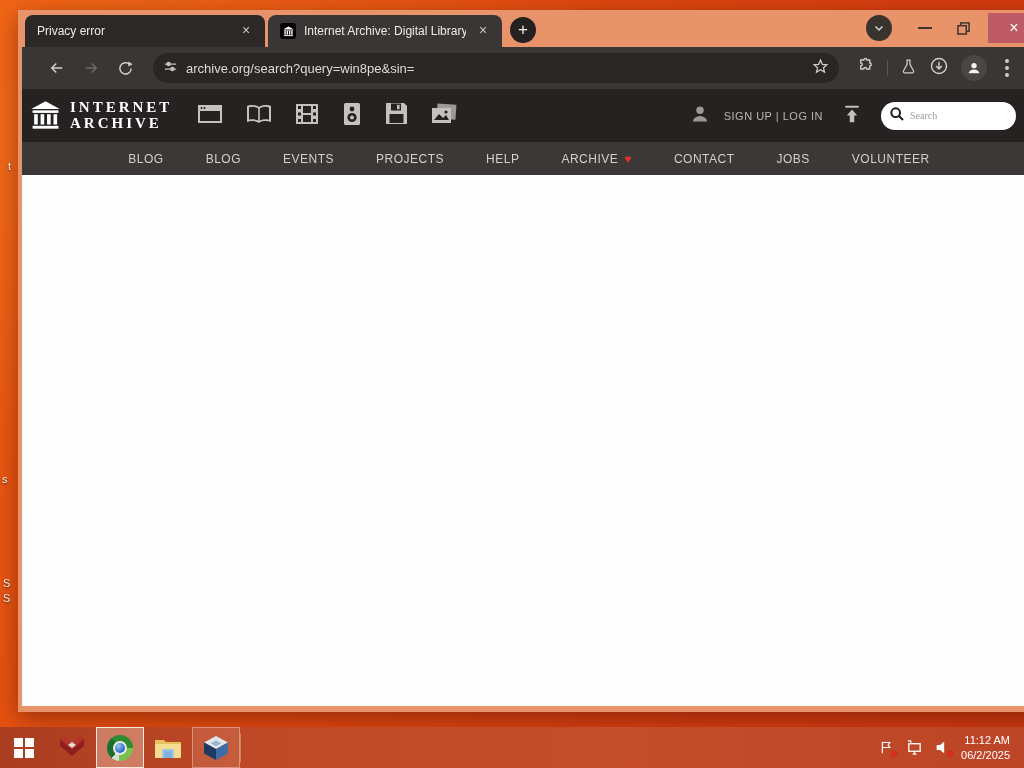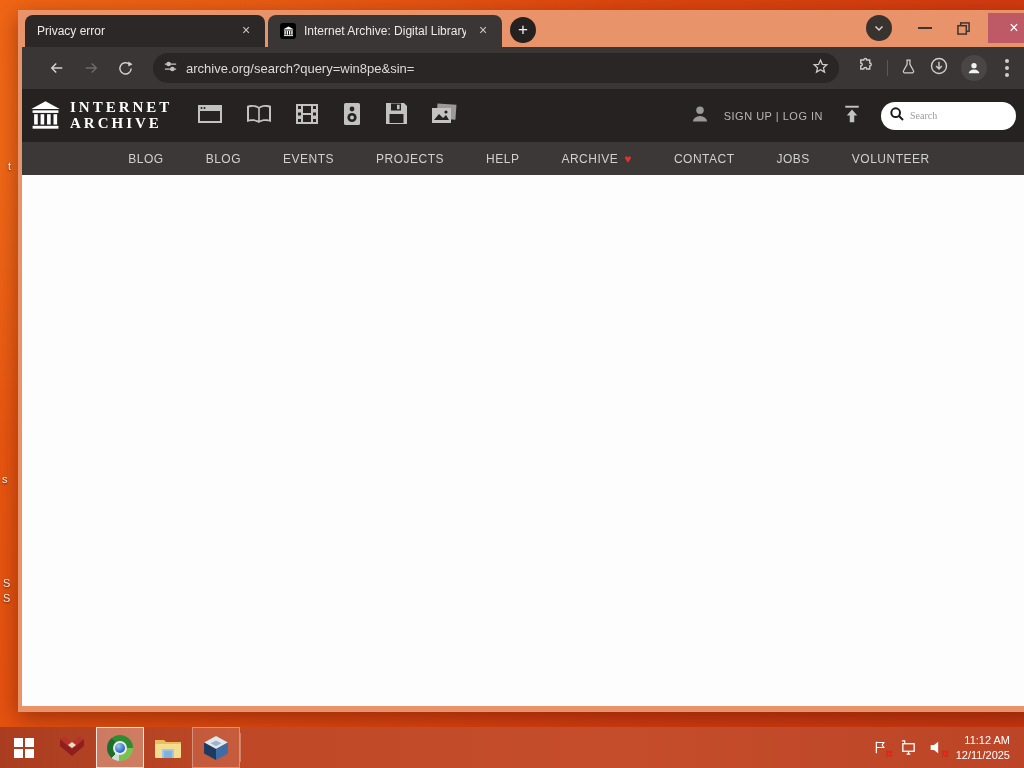--- a/index.html
+++ b/index.html
@@ -394,16 +394,16 @@
       </svg>
     </div>
     <div class="trayicon">
       <svg width="15" height="15" viewBox="0 0 18 18" fill="#fff">
         <path d="M2 6 H6 L11 2 V16 L6 12 H2 Z"></path>
       </svg>
       <span class="badge-x">✕</span>
     </div>
     <div class="clock">
       <div>11:12 AM</div>
-      <div>12/11/2025</div>
+      <div>06/2/2025</div>
     </div>
   </div>
 </div>
 
 </body></html>

